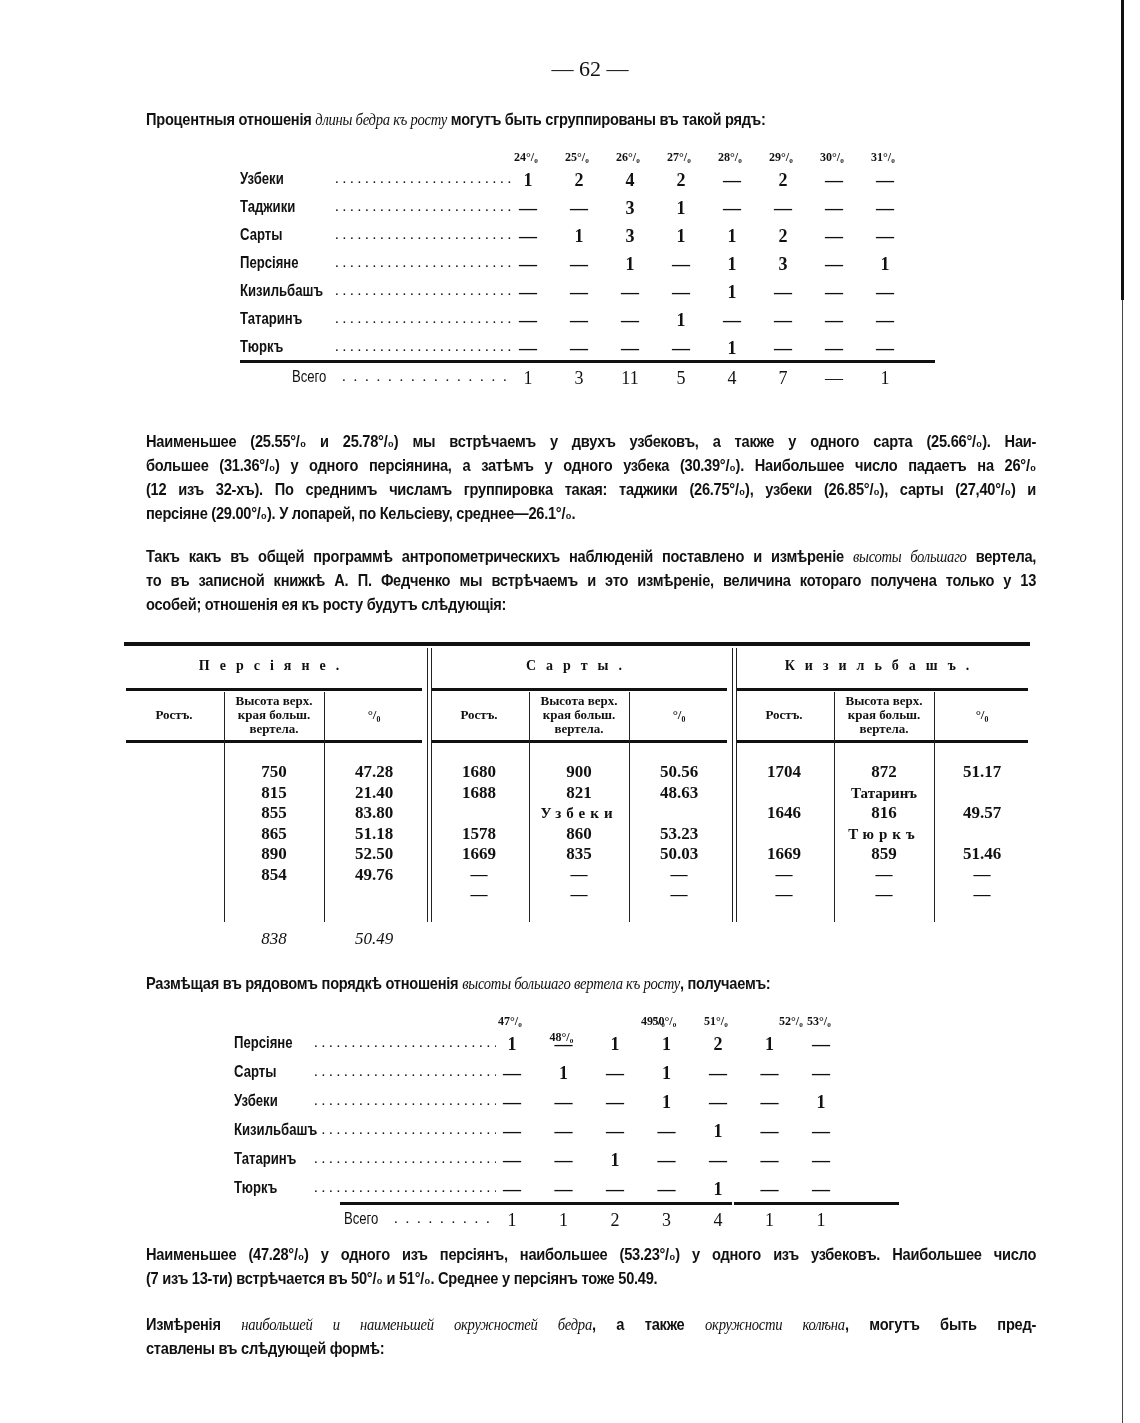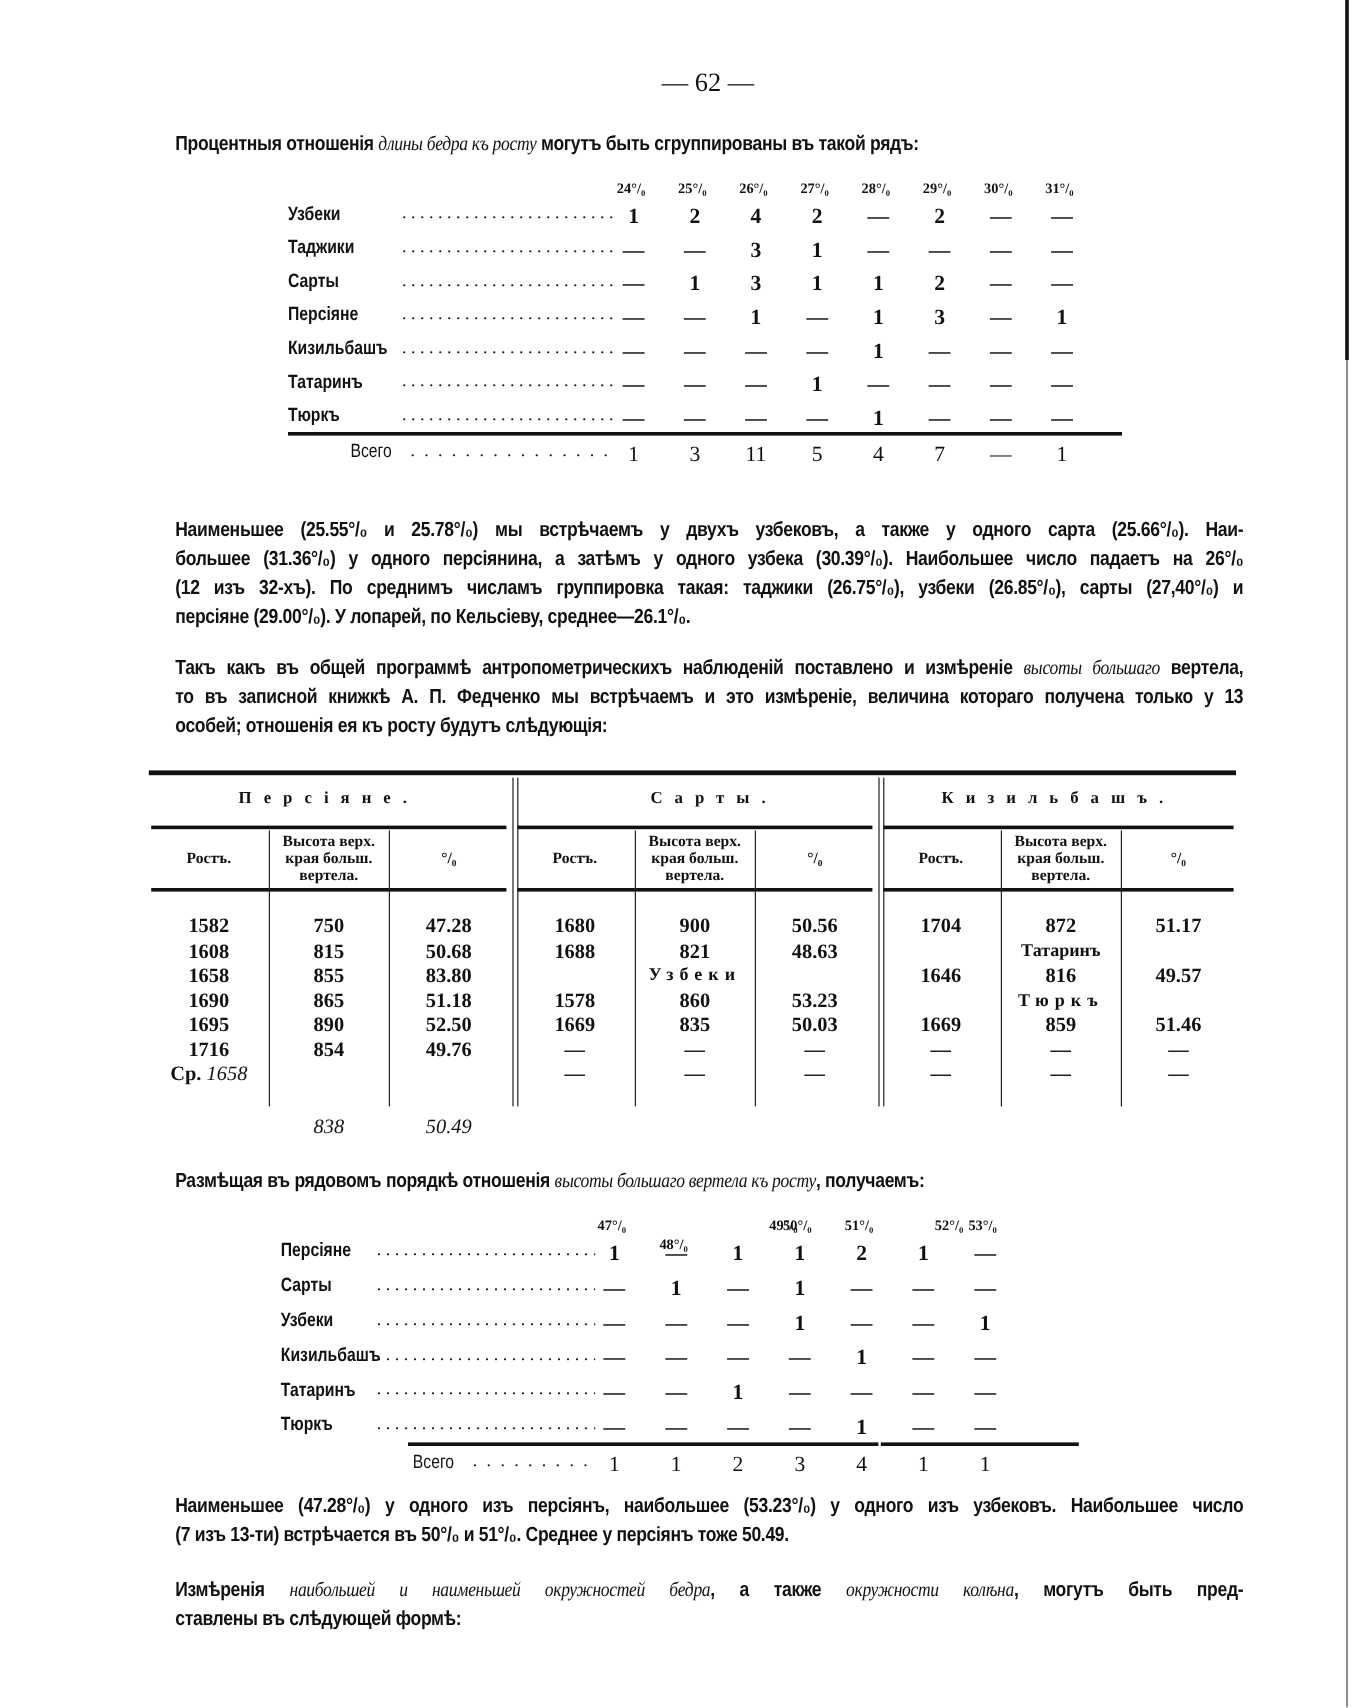--- a/index.html
+++ b/index.html
@@ -170,52 +170,43 @@
   <span class="ln">то въ записной книжкѣ А. П. Федченко мы встрѣчаемъ и это измѣреніе, величина котораго получена только у 13</span>
   <span class="ln last">особей; отношенія ея къ росту будутъ слѣдующія:</span>
 </div>
 
 <div class="bigt" id="t2">
   <div class="topbar"></div>
 <div class="grp" style="left: 0px; width: 300px; text-align: center;">Персіяне.</div>
     <div class="hbar" style="left: 2px; width: 296px; top: 46px;"></div>
     <div class="hbar" style="left: 2px; width: 296px; top: 98px;"></div>
     <div class="hsub" style="left: 0px; width: 100px; top: 66px;">Ростъ.</div>
-    <div class="col" style="left: 0px; width: 100px;">
-      <span>1582</span>
-      <span>1608</span>
-      <span>1658</span>
-      <span>1690</span>
-      <span>1695</span>
-      <span>1716</span>
-      <span>Ср. <i style="font-weight:normal">1658</i></span>
-    </div>
     <div class="hsub" style="left: 100px; width: 100px; top: 52px; padding: 0px 8px; box-sizing: border-box;">Высота верх. края больш. вертела.</div>
     <div class="col" style="left: 100px; width: 100px;">
       <span>750</span>
       <span>815</span>
       <span>855</span>
       <span>865</span>
       <span>890</span>
       <span>854</span>
       <span class="it">838</span>
     </div>
     <div class="vl" style="left: 100px; top: 50px; height: 230px;"></div>
     <div class="hsub" style="left: 200px; width: 100px; top: 66px;">°/₀</div>
     <div class="col" style="left: 200px; width: 100px;">
       <span>47.28</span>
-      <span>50.68</span>
+      <span>21.40</span>
       <span>83.80</span>
       <span>51.18</span>
       <span>52.50</span>
       <span>49.76</span>
       <span class="it">50.49</span>
     </div>
     <div class="vl" style="left: 200px; top: 50px; height: 230px;"></div>
-    <div class="grp" style="left: 305px; width: 300px; text-align: center; margin-left: 16px;">Сарты.</div>
+    <div class="grp" style="left: 305px; width: 300px; text-align: center;">Сарты.</div>
     <div class="hbar" style="left: 307px; width: 296px; top: 46px;"></div>
     <div class="hbar" style="left: 307px; width: 296px; top: 98px;"></div>
     <div class="hsub" style="left: 305px; width: 100px; top: 66px;">Ростъ.</div>
     <div class="col" style="left: 305px; width: 100px;">
       <span>1680</span>
       <span>1688</span>
       <span></span>
       <span>1578</span>
       <span>1669</span>
       <span>—</span>

